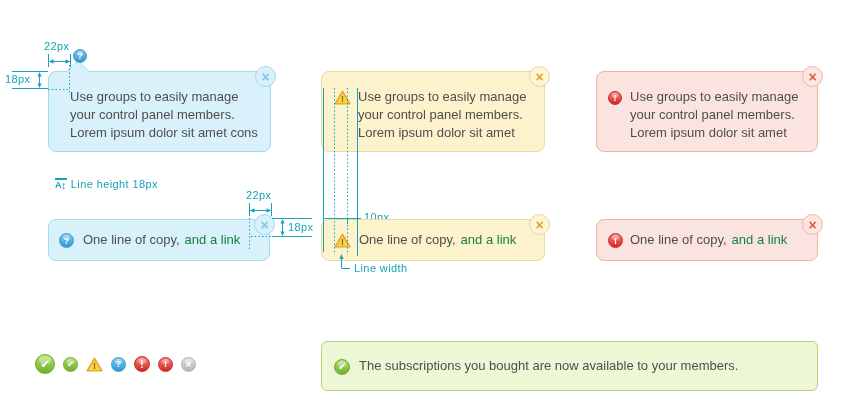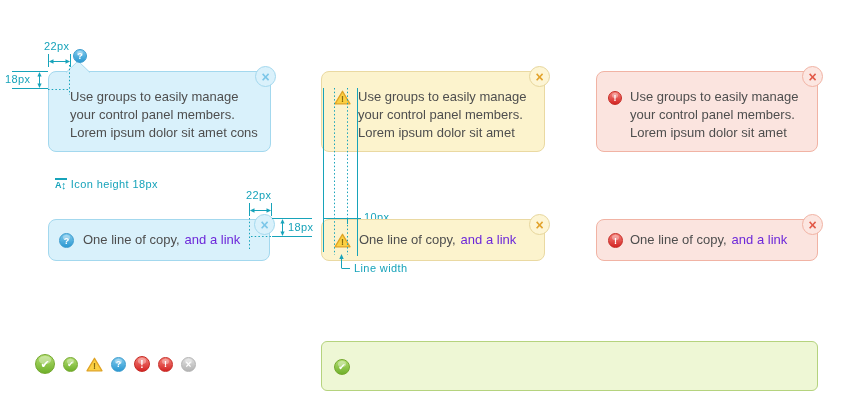--- a/index.html
+++ b/index.html
@@ -10,21 +10,21 @@
   .note{position:absolute;box-sizing:border-box;border:1px solid;border-radius:8px;
         font-size:13px;color:#4e4e4e;}
   .note.info{background:#d9f1fb;border-color:#a3d8ee;}
   .note.warn{background:#fcf3cd;border-color:#ead9a2;}
   .note.error{background:#fbe4df;border-color:#f1b3a4;}
   .note.success{background:#eef7d5;border-color:#b5d37e;border-radius:6px;}
 
   .body{white-space:pre-line;line-height:18px;}
   .sbody{position:absolute;top:50%;transform:translateY(-50%);white-space:nowrap;
          display:flex;gap:5px;line-height:16px;}
-  .link{color:#6d28d9;cursor:pointer;text-decoration:none;}
+  .link{color:#15803d;cursor:pointer;text-decoration:none;}
 
   .close{position:absolute;top:-6px;right:-6px;width:21px;height:21px;border-radius:50%;
          display:flex;align-items:center;justify-content:center;padding:0;margin:0;
          font-family:inherit;font-size:14px;font-weight:bold;line-height:1;cursor:pointer;}
   .info .close{background:#daf1fb;border:1px solid #a3d8ee;color:#7cc6e8;}
   .warn .close{background:#fdf5d4;border:1px solid #e7d69c;color:#e2a22b;}
   .error .close{background:#fce6e1;border:1px solid #f1b3a4;color:#e25948;}
 
   .tail{position:absolute;left:16px;top:-12px;width:26px;height:13px;}
 
@@ -110,21 +110,21 @@
     </g>
   </svg>
 
   <div class="ann" style="left:44px;top:31px">22px</div>
   <div class="ann" style="left:5px;top:64px">18px</div>
   <div class="ann lh-wrap" style="left:55px;top:169px">
     <span class="lh-icon">
         <span class="lh-a">A</span>
         <span class="lh-ud">↕</span>
       </span>
-    <span>Icon height 18px</span>
+    <span>Line height 18px</span>
   </div>
   <div class="ann" style="left:246px;top:180px">22px</div>
   <div class="ann" style="left:288px;top:212px">18px</div>
   <div class="ann" style="left:364px;top:202px">10px</div>
   <div class="ann" style="left:354px;top:253px">Line width</div>
 
   <div class="note info" style="left:48px;top:62px;width:223px;height:81px">
     <svg class="tail" viewBox="0 0 26 13">
       <path d="M1,12.5 L13,1 L25,12.5" fill="#d9f1fb" stroke="#a3d8ee" stroke-width="1"></path>
     </svg>
@@ -183,20 +183,21 @@
     <span class="ci ci-error abs" style="left:11px;top:13px;width:15px;height:15px;font-size:9px">!</span>
     <div class="sbody" style="left:33px">
       <span>One line of copy,</span>
       <a class="link">and a link</a>
     </div>
     <button class="close">×</button>
   </div>
 
   <div class="note success" style="left:321px;top:332px;width:497px;height:50px">
     <span class="ci ci-success abs" style="left:12px;top:17px;width:16px;height:16px;font-size:9px">✔</span>
+    <div class="sbody" style="left:37px">The subscriptions you bought are now available to your members.</div>
   </div>
 
   <div class="icon-row" style="left:35px;top:344px;height:22px">
     <span class="ci ci-success" style="width:20px;height:20px;font-size:11px">✔</span>
     <span class="ci ci-success" style="width:15px;height:15px;font-size:8px">✔</span>
     <span class="wicon">
       <svg viewBox="0 0 17 15">
           <path d="M8.5 1.3 L16 13.8 H1 Z" fill="#fbd043" stroke="#dfa325" stroke-width="1.3" stroke-linejoin="round"></path>
         </svg>
       <i>!</i>

